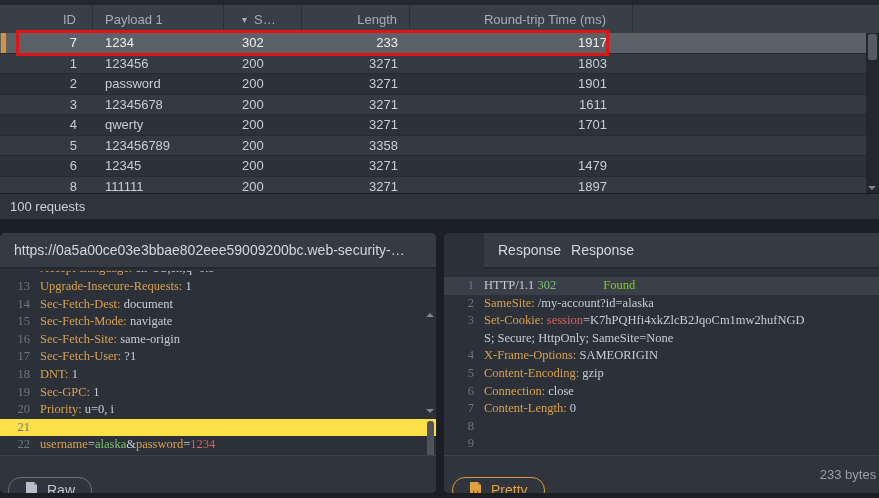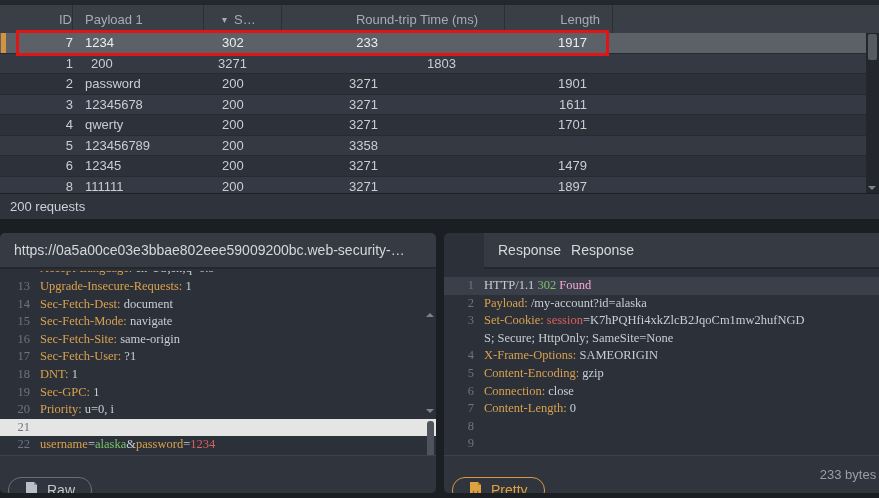--- a/index.html
+++ b/index.html
@@ -4,21 +4,21 @@
 <style>
   html,body{margin:0;padding:0;background:#15171c;}
   .page{position:relative;width:879px;height:498px;background:#1b1e23;overflow:hidden;
         font-family:"Liberation Sans",sans-serif;-webkit-font-smoothing:antialiased;}
 
   
   .table{position:absolute;top:0;left:0;width:879px;height:193px;background:#2d3139;overflow:hidden;}
   .thead{display:flex;height:33px;background:#3a3e47;border-top:5px solid #24272d;
          box-sizing:border-box;color:#a7acb5;font-size:13px;align-items:center;width:879px;}
   .th{box-sizing:border-box;height:100%;display:flex;align-items:center;border-right:1px solid #2b2f36;}
-  .w-id{width:73px;justify-content:flex-end;}
+  .w-id{width:93px;justify-content:flex-end;padding-right:16px;}
   .w-payload{width:131px;padding-left:12px;}
   .w-status{width:78px;padding-left:18px;}
   .w-length{width:108px;justify-content:flex-end;padding-right:12px;}
   .w-rtt{width:223px;justify-content:flex-end;padding-right:26px;}
   .w-fill{flex:1;border-right:none;}
   .sort-tri{font-size:10px;margin-right:7px;color:#a7acb5;}
   .tbody{width:866px;}
   .trow{display:flex;height:20.5px;width:866px;font-size:13px;color:#c9cdd4;
         align-items:center;border-bottom:1px solid #262a31;box-sizing:border-box;}
   .ra{background:#353943;} .rb{background:#2d3139;}
@@ -50,24 +50,24 @@
   .resp-title{margin-right:10px;}
   .icon-btn{margin-left:auto;width:32px;height:28px;background:#272b33;border-radius:4px;
             display:flex;align-items:center;justify-content:center;}
 
   .editor{position:absolute;top:38px;left:0;right:0;bottom:38px;overflow:hidden;
           font-family:Liberation Serif, serif;font-size:12.5px;}
   .editor.padtop{padding-top:6px;}
   .cline{display:flex;height:17.6px;line-height:17.6px;white-space:pre;}
   .gut{width:30px;text-align:right;color:#6e7481;flex:none;}
   .code{margin-left:10px;}
-  .hl-dark{background:#e5e5e5;}
+  .hl-dark{background:#fde047;}
   .hl-light{background:#3a3f4a;}
   .c-key{color:#d9a14e;} .c-val{color:#c9cdd4;} .c-grn{color:#7cc36d;}
-  .c-red{color:#dd5f5f;} .c-pur{color:#f9a8d4;}
+  .c-red{color:#dd5f5f;} .c-pur{color:#84cc16;margin-left:44px;}
   .partial{height:7px;overflow:hidden;}
   .partial .cline{margin-top:-11px;}
 
   .escroll{position:absolute;right:1px;top:40px;bottom:40px;width:9px;}
   .escroll .arr.up{left:0;top:2px;}
   .escroll .arr.down{left:0;bottom:2px;}
   .ethumb{position:absolute;left:1px;top:110px;width:7px;height:64px;background:#4e535d;border-radius:3px;}
 
   .panel-foot{position:absolute;bottom:0;left:0;right:0;height:38px;background:#30343d;
               border-top:1px solid #3d414a;display:flex;align-items:center;padding:0 8px;
@@ -83,35 +83,36 @@
 <div class="page">
 
   <div class="table">
     <div class="thead">
       <div class="th w-id">ID</div>
       <div class="th w-payload">Payload 1</div>
       <div class="th w-status">
         <span class="sort-tri">▾</span>
         <span>S…</span>
       </div>
+      <div class="th w-length">Length</div>
       <div class="th w-rtt">Round-trip Time (ms)</div>
-      <div class="th w-length">Length</div>
       <div class="th w-fill"></div>
     </div>
     <div class="tbody">
         <div class="trow sel">
           <div class="td w-id">7</div>
           <div class="td w-payload">1234</div>
           <div class="td w-status">302</div>
           <div class="td w-length">233</div>
           <div class="td w-rtt">1917</div>
           <div class="td w-fill"></div>
         </div>
         <div class="trow ra">
           <div class="td w-id">1</div>
+          <div class="td w-payload">123456</div>
           <div class="td w-status">200</div>
           <div class="td w-length">3271</div>
           <div class="td w-rtt">1803</div>
           <div class="td w-fill"></div>
         </div>
         <div class="trow rb">
           <div class="td w-id">2</div>
           <div class="td w-payload">password</div>
           <div class="td w-status">200</div>
           <div class="td w-length">3271</div>
@@ -160,21 +161,21 @@
       </div>
     <div class="tscroll">
       <div class="tthumb"></div>
       <div class="arr down"></div>
     </div>
   </div>
 
   <div class="marker"></div>
   <div class="redbox"></div>
 
-  <div class="statusbar">200 requests</div>
+  <div class="statusbar">100 requests</div>
 
   <div class="panel left">
     <div class="panel-head">
       <span class="url-text">https://0a5a00ce03e3bbae802eee59009200bc.web-security-…</span>
     </div>
     <div class="editor">
       <div class="partial">
         <div class="cline"><span class="gut"></span><span class="code" id="partial-code"><span class="c-key">Accept-Language:</span><span class="c-val"> en-US,en;q=0.9</span></span></div>
       </div>
       <div id="req-lines">
@@ -215,21 +216,21 @@
           <rect x="0.5" y="0.5" width="19" height="16" rx="2" fill="#c9ccd1" stroke="#9aa0a8"></rect>
           <rect x="13" y="10" width="7" height="7" fill="#d98a3d"></rect>
           <rect x="2.5" y="2.5" width="4" height="4" fill="#4a90d9"></rect>
           <path d="M2 15 L8 7 L12 12 L14 9.5 L18 15 Z" fill="#2b2f38"></path>
         </svg>
       </div>
     </div>
     <div class="editor padtop">
       <div id="resp-lines">
           <div class="cline hl-light"><span class="gut">1</span><span class="code"><span class="c-val">HTTP/1.1 </span><span class="c-grn">302 </span><span class="c-pur">Found</span></span></div>
-          <div class="cline"><span class="gut">2</span><span class="code"><span class="c-key">Payload:</span><span class="c-val"> /my-account?id=alaska</span></span></div>
+          <div class="cline"><span class="gut">2</span><span class="code"><span class="c-key">SameSite:</span><span class="c-val"> /my-account?id=alaska</span></span></div>
           <div class="cline"><span class="gut">3</span><span class="code"><span class="c-key">Set-Cookie:</span><span class="c-val"> </span><span class="c-red">session</span><span class="c-val">=K7hPQHfi4xkZlcB2JqoCm1mw2hufNGD</span></span></div>
           <div class="cline"><span class="gut"></span><span class="code"><span class="c-val">S; Secure; HttpOnly; SameSite=None</span></span></div>
           <div class="cline"><span class="gut">4</span><span class="code"><span class="c-key">X-Frame-Options:</span><span class="c-val"> SAMEORIGIN</span></span></div>
           <div class="cline"><span class="gut">5</span><span class="code"><span class="c-key">Content-Encoding:</span><span class="c-val"> gzip</span></span></div>
           <div class="cline"><span class="gut">6</span><span class="code"><span class="c-key">Connection:</span><span class="c-val"> close</span></span></div>
           <div class="cline"><span class="gut">7</span><span class="code"><span class="c-key">Content-Length:</span><span class="c-val"> 0</span></span></div>
           <div class="cline"><span class="gut">8</span><span class="code"></span></div>
           <div class="cline"><span class="gut">9</span><span class="code"></span></div>
         </div>
     </div>

